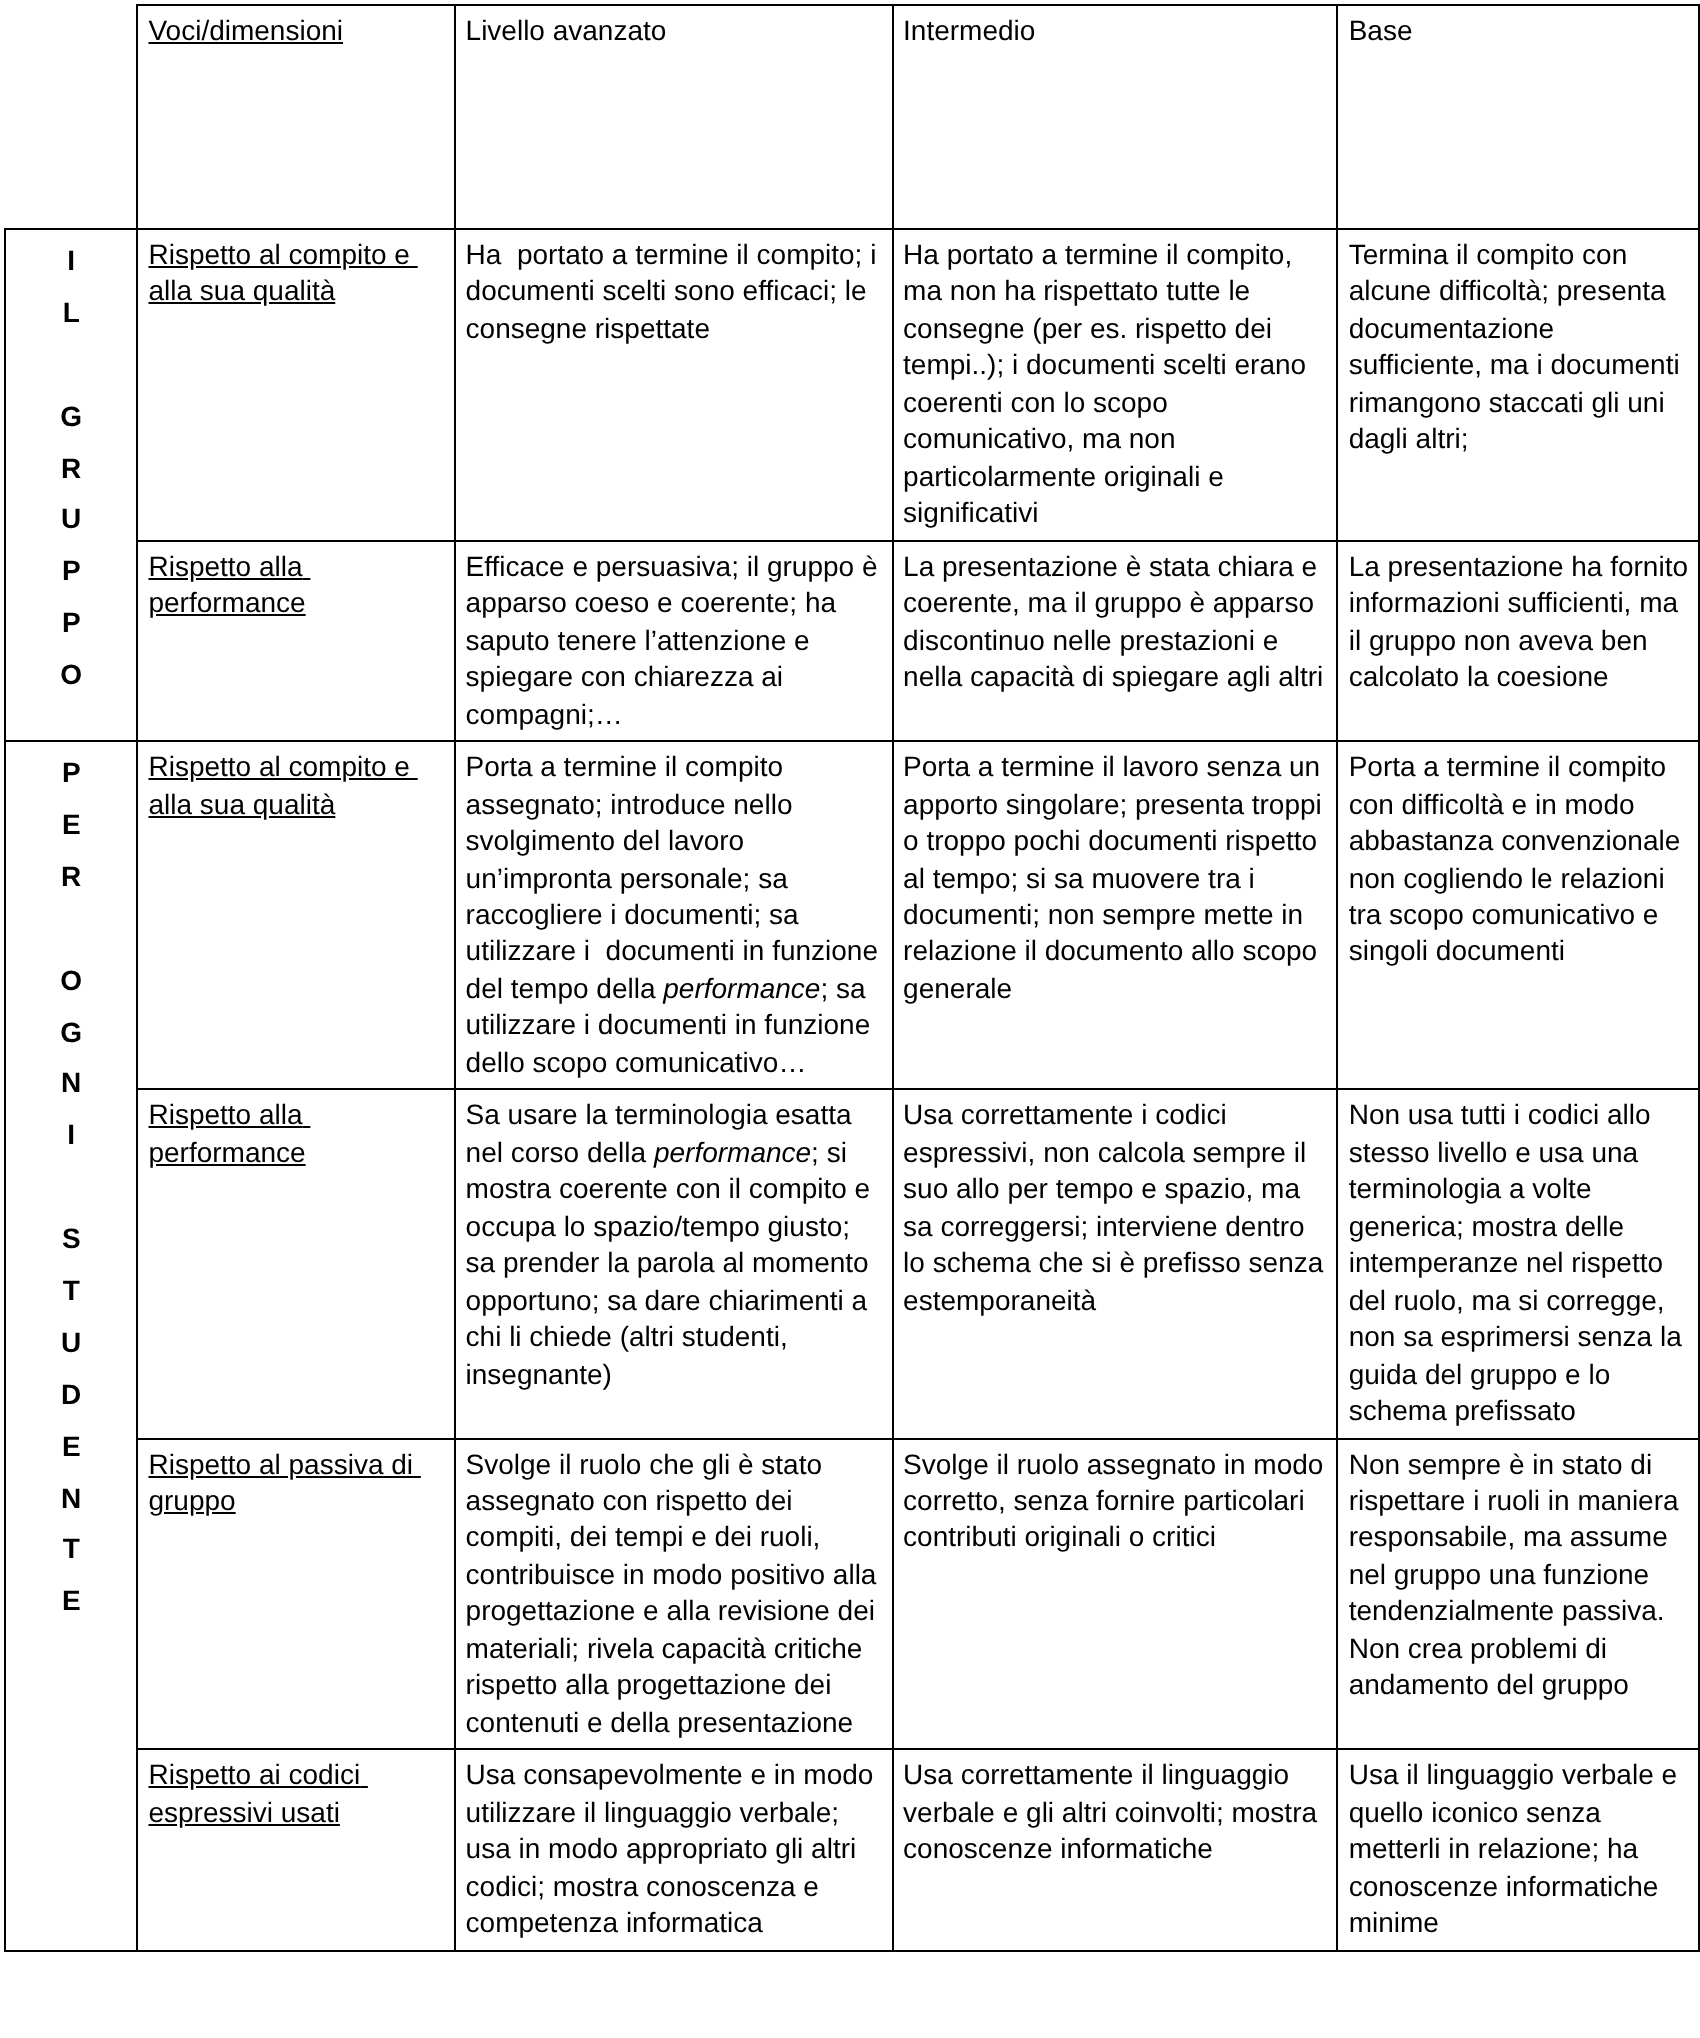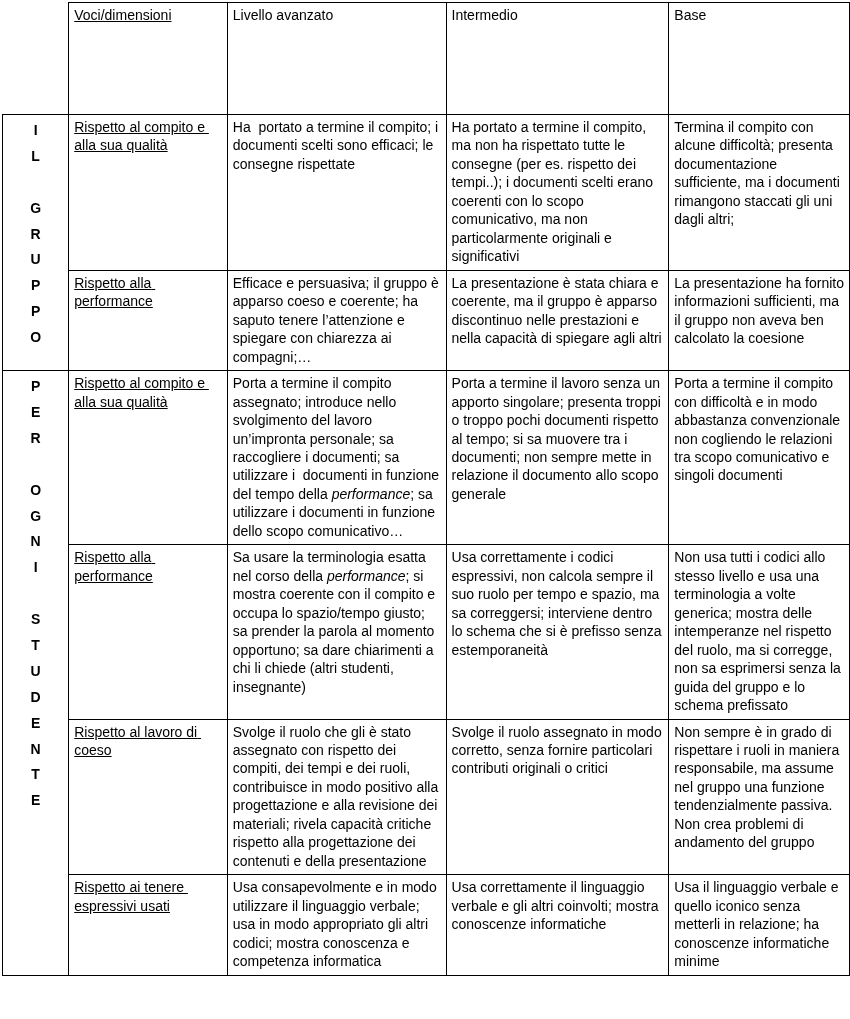--- a/index.html
+++ b/index.html
@@ -201,43 +201,43 @@
         </td>
       </tr>
       <tr>
         <td class="dim">
           <span class="u cell-text">Rispetto alla performance</span>
         </td>
         <td>
           <span class="cell-text">Sa usare la terminologia esatta nel corso della <em class="it">performance</em>; si mostra coerente con il compito e occupa lo spazio/tempo giusto; sa prender la parola al momento opportuno; sa dare chiarimenti a chi li chiede (altri studenti, insegnante)</span>
         </td>
         <td>
-          <span class="cell-text">Usa correttamente i codici espressivi, non calcola sempre il suo ruolo per tempo e spazio, ma sa correggersi; interviene dentro lo schema che si è prefisso senza estemporaneità</span>
+          <span class="cell-text">Usa correttamente i codici espressivi, non calcola sempre il suo allo per tempo e spazio, ma sa correggersi; interviene dentro lo schema che si è prefisso senza estemporaneità</span>
         </td>
         <td>
           <span class="cell-text">Non usa tutti i codici allo stesso livello e usa una terminologia a volte generica; mostra delle intemperanze nel rispetto del ruolo, ma si corregge, non sa esprimersi senza la guida del gruppo e lo schema prefissato</span>
         </td>
       </tr>
       <tr>
         <td class="dim">
-          <span class="u cell-text">Rispetto al lavoro di coeso</span>
+          <span class="u cell-text">Rispetto al passiva di gruppo</span>
         </td>
         <td>
           <span class="cell-text">Svolge il ruolo che gli è stato assegnato con rispetto dei compiti, dei tempi e dei ruoli, contribuisce in modo positivo alla progettazione e alla revisione dei materiali; rivela capacità critiche rispetto alla progettazione dei contenuti e della presentazione</span>
         </td>
         <td>
           <span class="cell-text">Svolge il ruolo assegnato in modo corretto, senza fornire particolari contributi originali o critici</span>
         </td>
         <td>
-          <span class="cell-text">Non sempre è in grado di rispettare i ruoli in maniera responsabile, ma assume nel gruppo una funzione tendenzialmente passiva. Non crea problemi di andamento del gruppo</span>
-        </td>
-      </tr>
-      <tr>
-        <td class="dim">
-          <span class="u cell-text">Rispetto ai tenere espressivi usati</span>
+          <span class="cell-text">Non sempre è in stato di rispettare i ruoli in maniera responsabile, ma assume nel gruppo una funzione tendenzialmente passiva. Non crea problemi di andamento del gruppo</span>
+        </td>
+      </tr>
+      <tr>
+        <td class="dim">
+          <span class="u cell-text">Rispetto ai codici espressivi usati</span>
         </td>
         <td>
           <span class="cell-text">Usa consapevolmente e in modo utilizzare il linguaggio verbale; usa in modo appropriato gli altri codici; mostra conoscenza e competenza informatica</span>
         </td>
         <td>
           <span class="cell-text">Usa correttamente il linguaggio verbale e gli altri coinvolti; mostra conoscenze informatiche</span>
         </td>
         <td>
           <span class="cell-text">Usa il linguaggio verbale e quello iconico senza metterli in relazione; ha conoscenze informatiche minime</span>
         </td>

